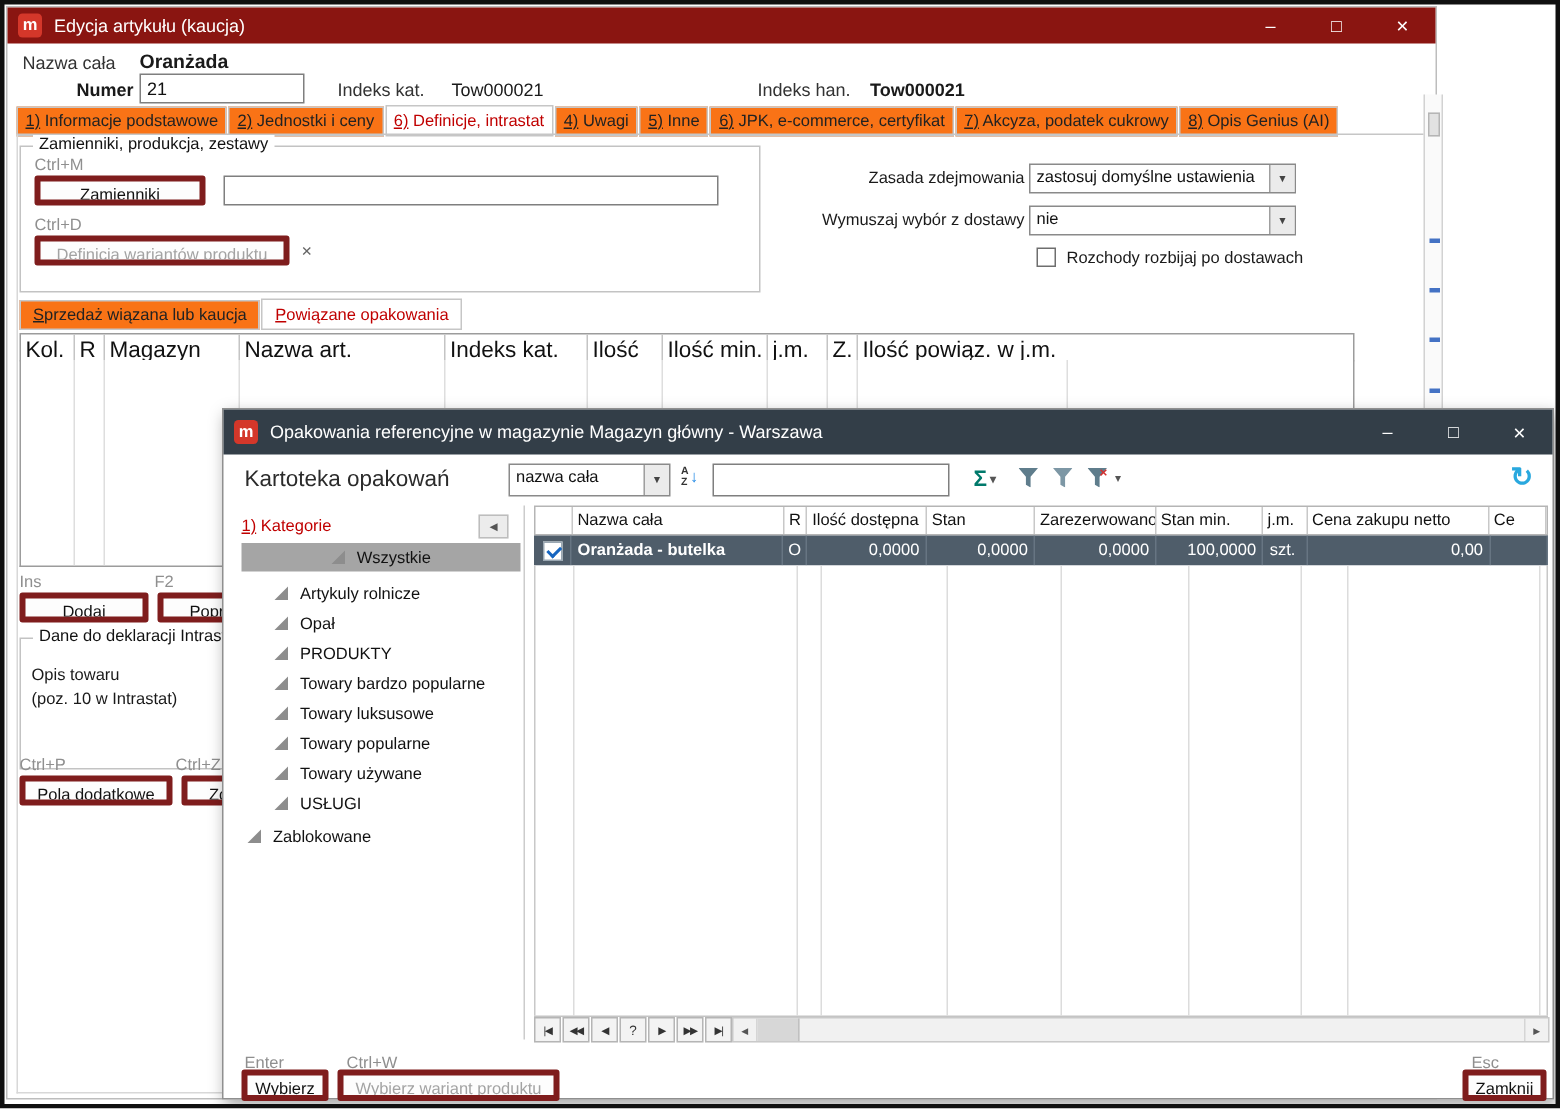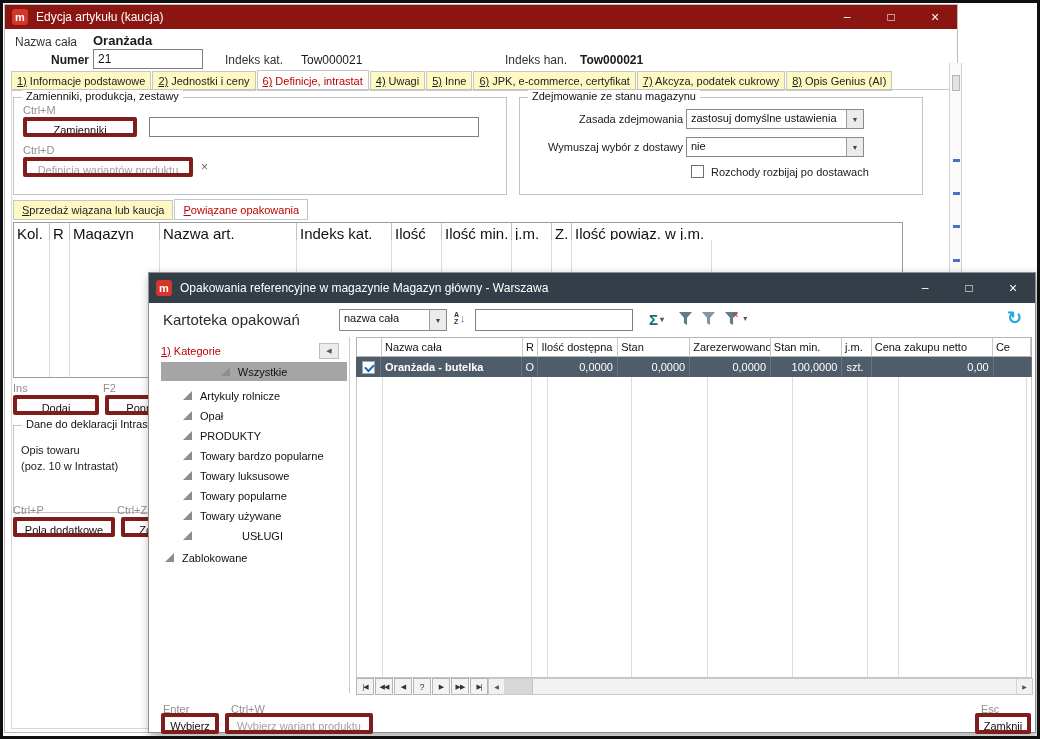--- a/index.html
+++ b/index.html
@@ -19,21 +19,21 @@
   .btn { position:absolute; font-size:11px; color:#111; background:#fdfdfd; border:4px solid #7f1d1d; border-radius:2px; text-align:center; line-height:18px; white-space:nowrap; overflow:hidden; cursor:default; }
   .btn.disabled { color:#a3a3a3; }
   .acc::first-letter { text-decoration:underline; }
   .input { position:absolute; border:1px solid #7f7f7f; background:#fff; font-size:12px; padding:1px 4px; font-family:inherit; color:#111; }
   .dropdown { position:absolute; border:1px solid #8a8a8a; background:#fff; display:flex; align-items:stretch; }
   .dd-text { flex:1; font-size:11px; padding:2px 4px; white-space:nowrap; overflow:hidden; color:#111; }
   .dd-btn { width:17px; border-left:1px solid #9f9f9f; background:#ebebeb; display:flex; align-items:center; justify-content:center; font-size:7px; color:#444; }
   .fieldset { position:absolute; border:1px solid #c3c3c3; }
   .legend { position:absolute; top:-8px; left:8px; background:#fff; padding:0 4px; font-size:11px; color:#111; white-space:nowrap; }
   .tabs { position:absolute; display:flex; align-items:flex-end; }
-  .tab { display:inline-block; font-size:11px; padding:3px 5px; border:1px solid #c6c6c6; background:#fef9c3; color:#222; white-space:nowrap; margin-right:1px; }
+  .tab { display:inline-block; font-size:11px; padding:3px 5px; border:1px solid #c6c6c6; background:#f97316; color:#222; white-space:nowrap; margin-right:1px; }
   .tab.active { background:#fff; color:#c00000; padding-top:4px; }
   .tab::first-letter { text-decoration:underline; }
   .thead { position:absolute; display:flex; border:1px solid #9c9c9c; background:#fff; overflow:hidden; }
   .th { font-size:15px; padding:2px 3px; border-right:1px solid #c4c4c4; white-space:nowrap; overflow:hidden; color:#111; }
   .th:last-child { border-right:none; }
   .tbody { position:absolute; display:flex; border:1px solid #9c9c9c; border-top:none; overflow:hidden; background:#fff; }
   .bodycol { border-right:1px solid #dedede; height:100%; }
   .bodycol:last-child { border-right:none; }
   .checkbox { position:absolute; width:13px; height:13px; background:#fff; border:1px solid #6e6e6e; }
   .tree-item { position:absolute; height:19px; display:flex; align-items:center; font-size:11px; color:#111; white-space:nowrap; padding:0 4px; }
@@ -95,23 +95,20 @@
     <div class="fieldset" style="left:8px; top:92px; width:494px; height:98px;">
       <div class="legend">Zamienniki, produkcja, zestawy</div>
     </div>
     <div class="sc" style="left:18px; top:99px;">Ctrl+M</div>
     <div class="btn" style="left:18px; top:112px; width:114px; height:20px;">Zamienniki</div>
     <input class="input" style="left: 144px; top: 112px; width: 330px; height: 20px;">
     <div class="sc" style="left:18px; top:139px;">Ctrl+D</div>
     <div class="btn disabled" style="left:18px; top:152px; width:170px; height:20px;">Definicja wariantów produktu</div>
     <div class="lbl" style="left:196px; top:155px; color:#666; font-size:12px;">×</div>
 
-    <div class="fieldset" style="left:514px; top:92px; width:404px; height:98px;">
-      <div class="legend">Zdejmowanie ze stanu magazynu</div>
-    </div>
     <div class="lbl" style="left:516px; top:108px; width:162px; text-align:right;">Zasada zdejmowania</div>
     <div class="dropdown" style="left:681px; top:104px; width:178px; height:20px;">
       <div class="dd-text">zastosuj domyślne ustawienia</div>
       <div class="dd-btn">▼</div>
     </div>
     <div class="lbl" style="left:516px; top:136px; width:162px; text-align:right;">Wymuszaj wybór z dostawy</div>
     <div class="dropdown" style="left:681px; top:132px; width:178px; height:20px;">
       <div class="dd-text">nie</div>
       <div class="dd-btn">▼</div>
     </div>
@@ -253,21 +250,21 @@
         <span>Towary luksusowe</span>
       </div>
     <div class="tree-item" style="left:30px; top:213px;">
         <div class="tri"></div>
         <span>Towary popularne</span>
       </div>
     <div class="tree-item" style="left:30px; top:233px;">
         <div class="tri"></div>
         <span>Towary używane</span>
       </div>
-    <div class="tree-item" style="left:30px; top:253px;gap:42px;">
+    <div class="tree-item" style="left:30px; top:253px;">
         <div class="tri"></div>
         <span>USŁUGI</span>
       </div>
     <div class="tree-item" style="left:12px; top:275px;">
         <div class="tri"></div>
         <span>Zablokowane</span>
       </div>
 
     <div class="gridhead" style="left:207px; top:64px; width:676px; height:20px;">
       <div class="gh" style="width:26px;"></div>

